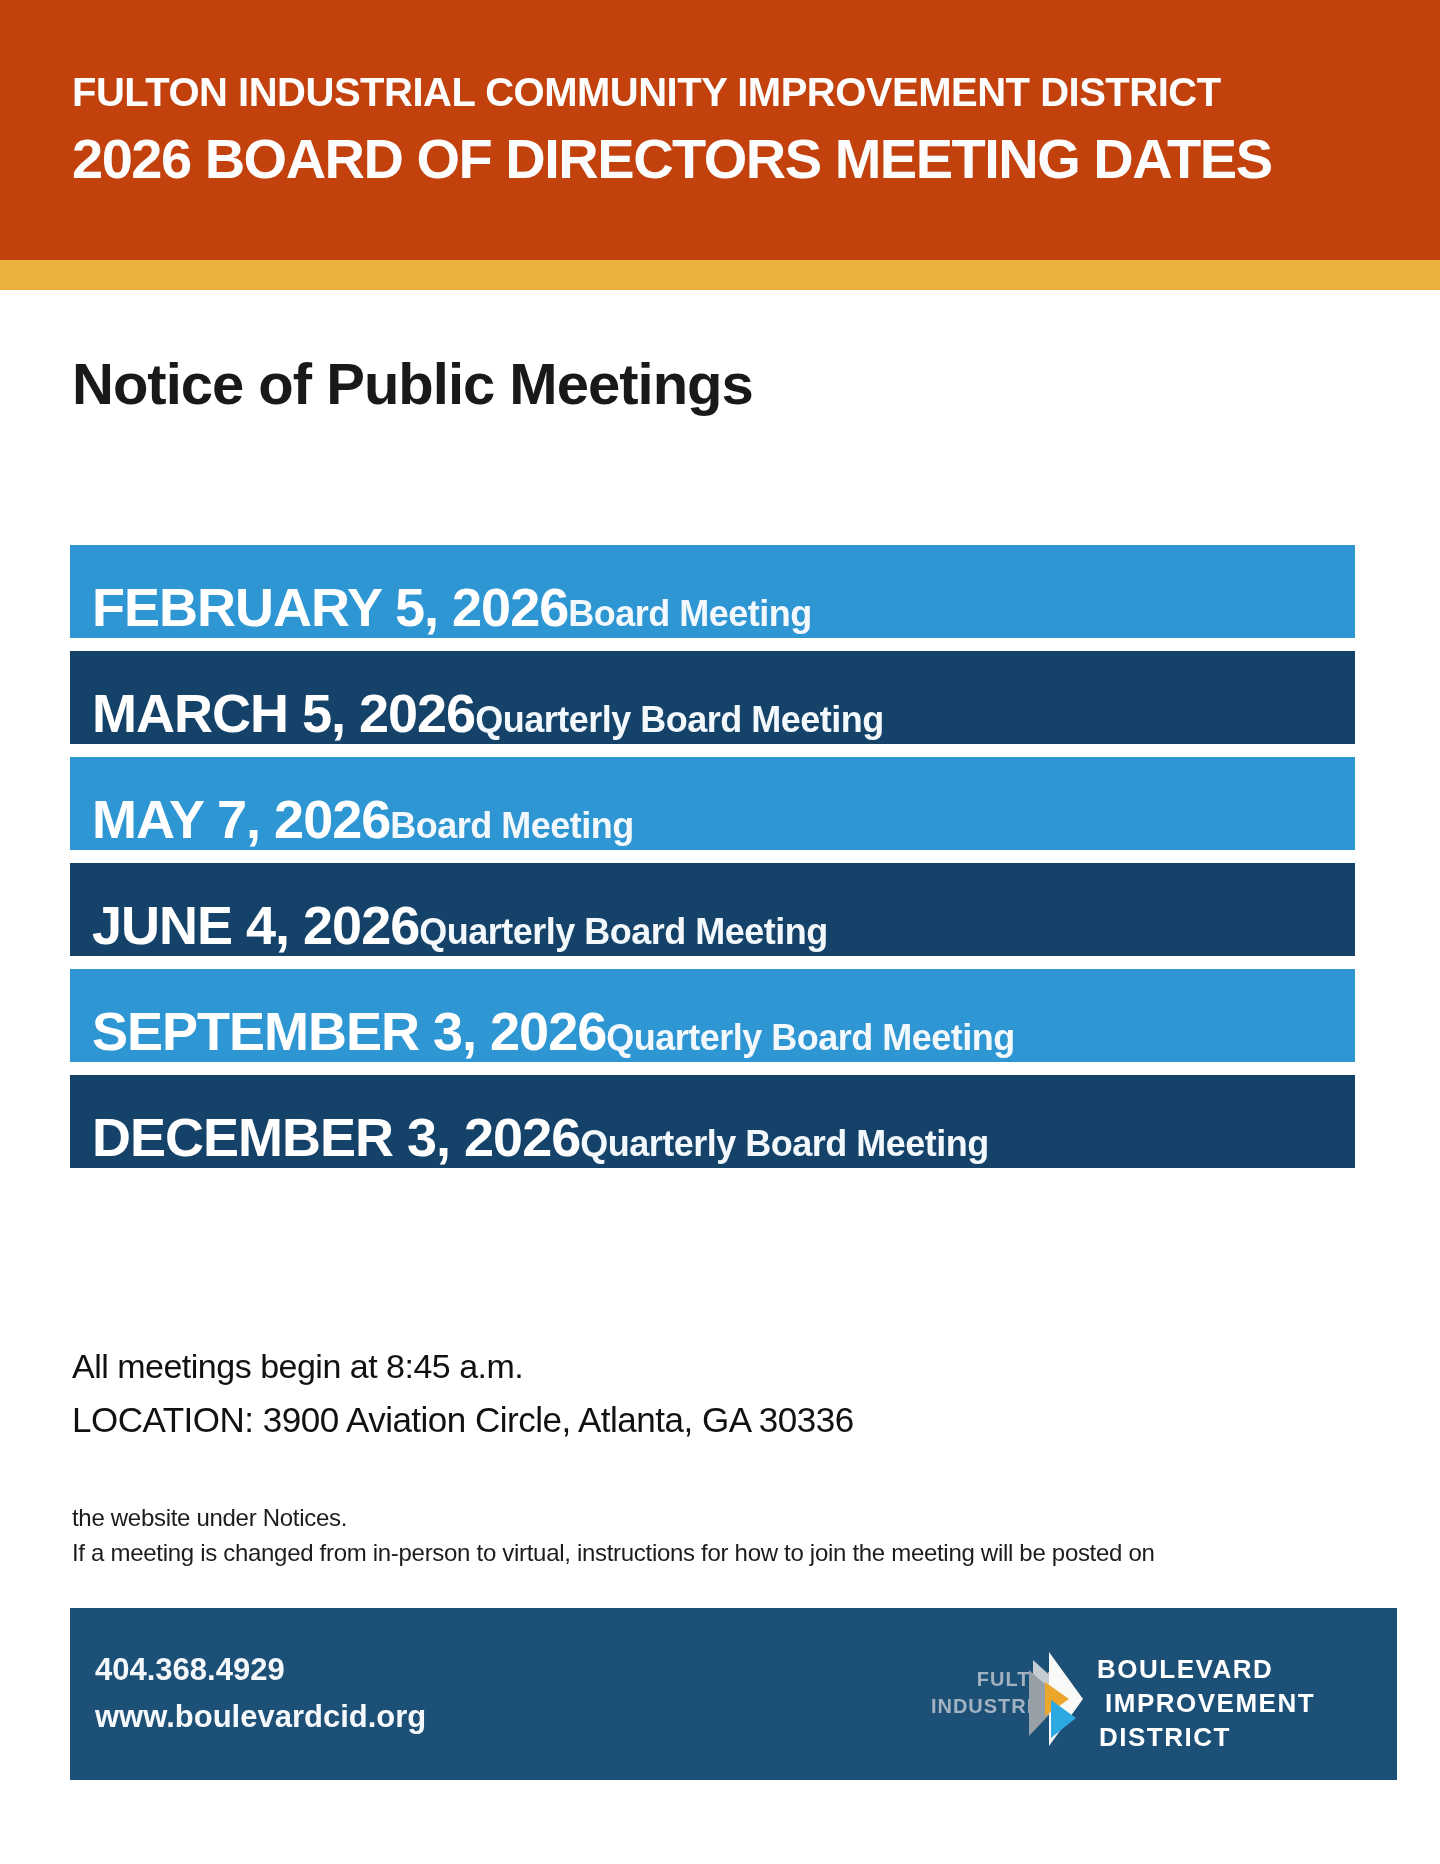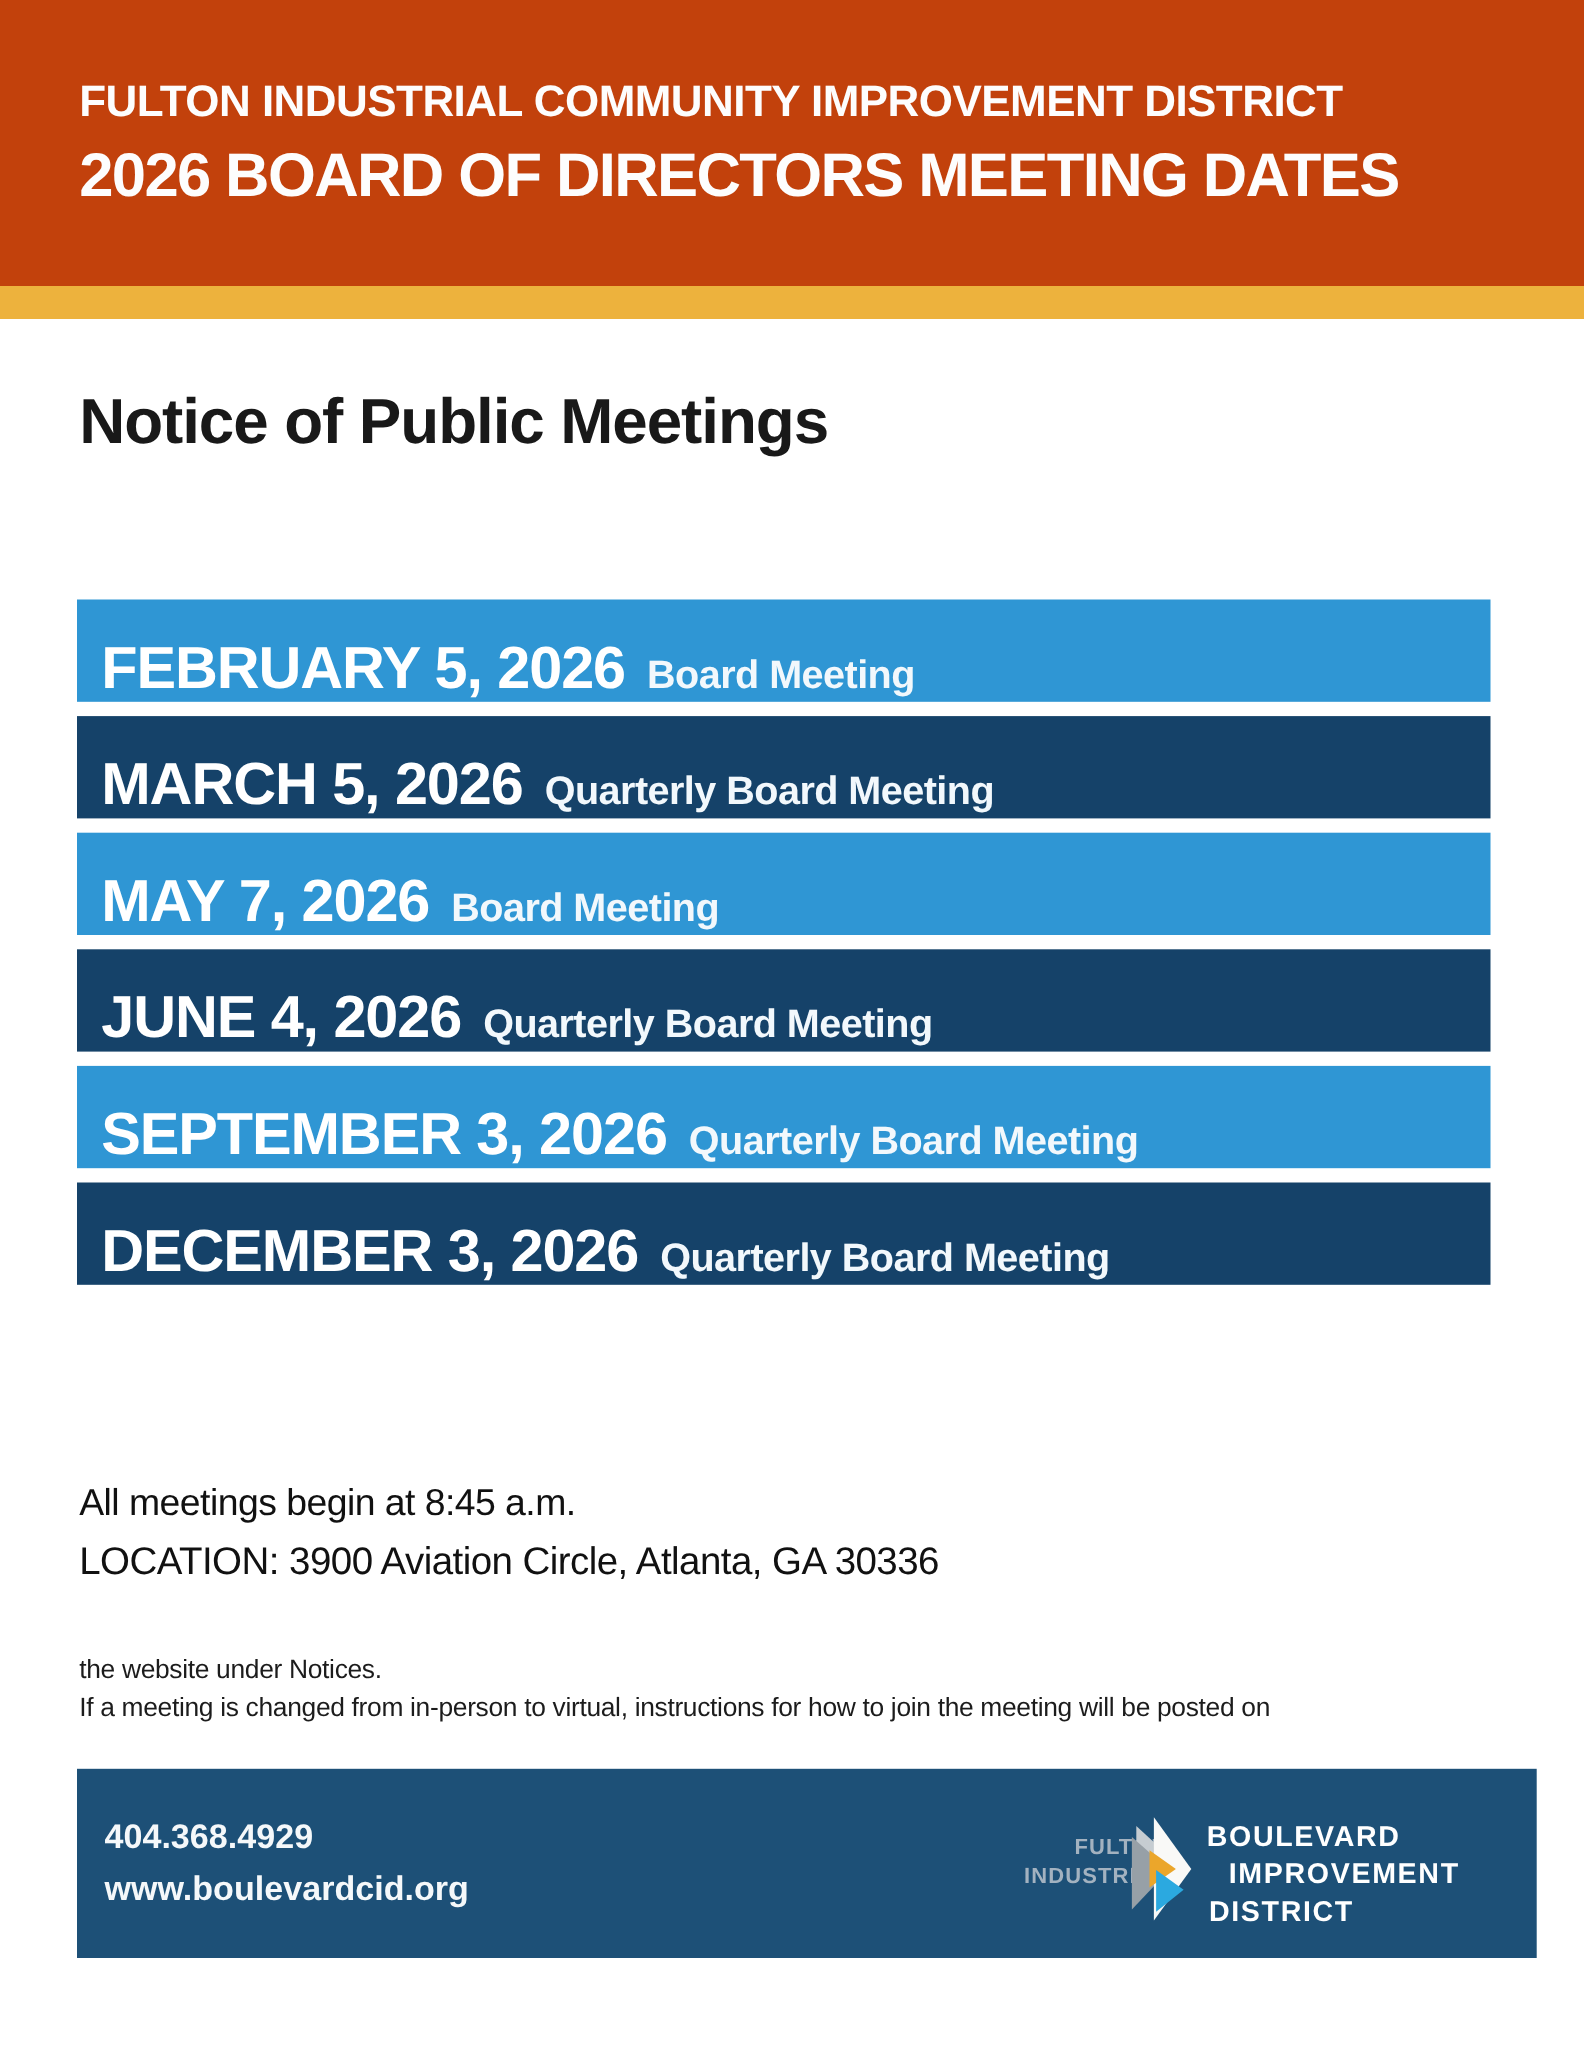--- a/index.html
+++ b/index.html
@@ -66,21 +66,20 @@
     align-items: center;
     height: 93px;
     margin-bottom: 13px;
     padding-left: 22px;
   }
   .meeting-row:nth-child(odd)  { background: #2f96d4; }
   .meeting-row:nth-child(even) { background: #154269; }
   .meeting-inner {
     display: flex;
     align-items: baseline;
-    gap: 20px;
   }
   .meeting-date {
     color: #ffffff;
     font-size: 54px;
     font-weight: 700;
     letter-spacing: -1px;
     white-space: nowrap;
   }
   .meeting-type {
     color: #f2f8fc;
@@ -151,21 +150,21 @@
   .boulevard-wordmark {
     position: absolute;
     left: 1027px; top: 44px;
     color: #ffffff;
     font-size: 26px;
     font-weight: 700;
     line-height: 34px;
     letter-spacing: 1.5px;
     white-space: nowrap;
   }
-  .bw-line2 { margin-left: 20px; }
+  .bw-line2 { margin-left: 8px; }
   .bw-line3 { margin-left: 2px; }
 </style>
 </head>
 <body>
 
 <div class="page">
 
   <div class="header">
     <div class="org-name">FULTON INDUSTRIAL COMMUNITY IMPROVEMENT DISTRICT</div>
     <div class="doc-title">2026 BOARD OF DIRECTORS MEETING DATES</div>

